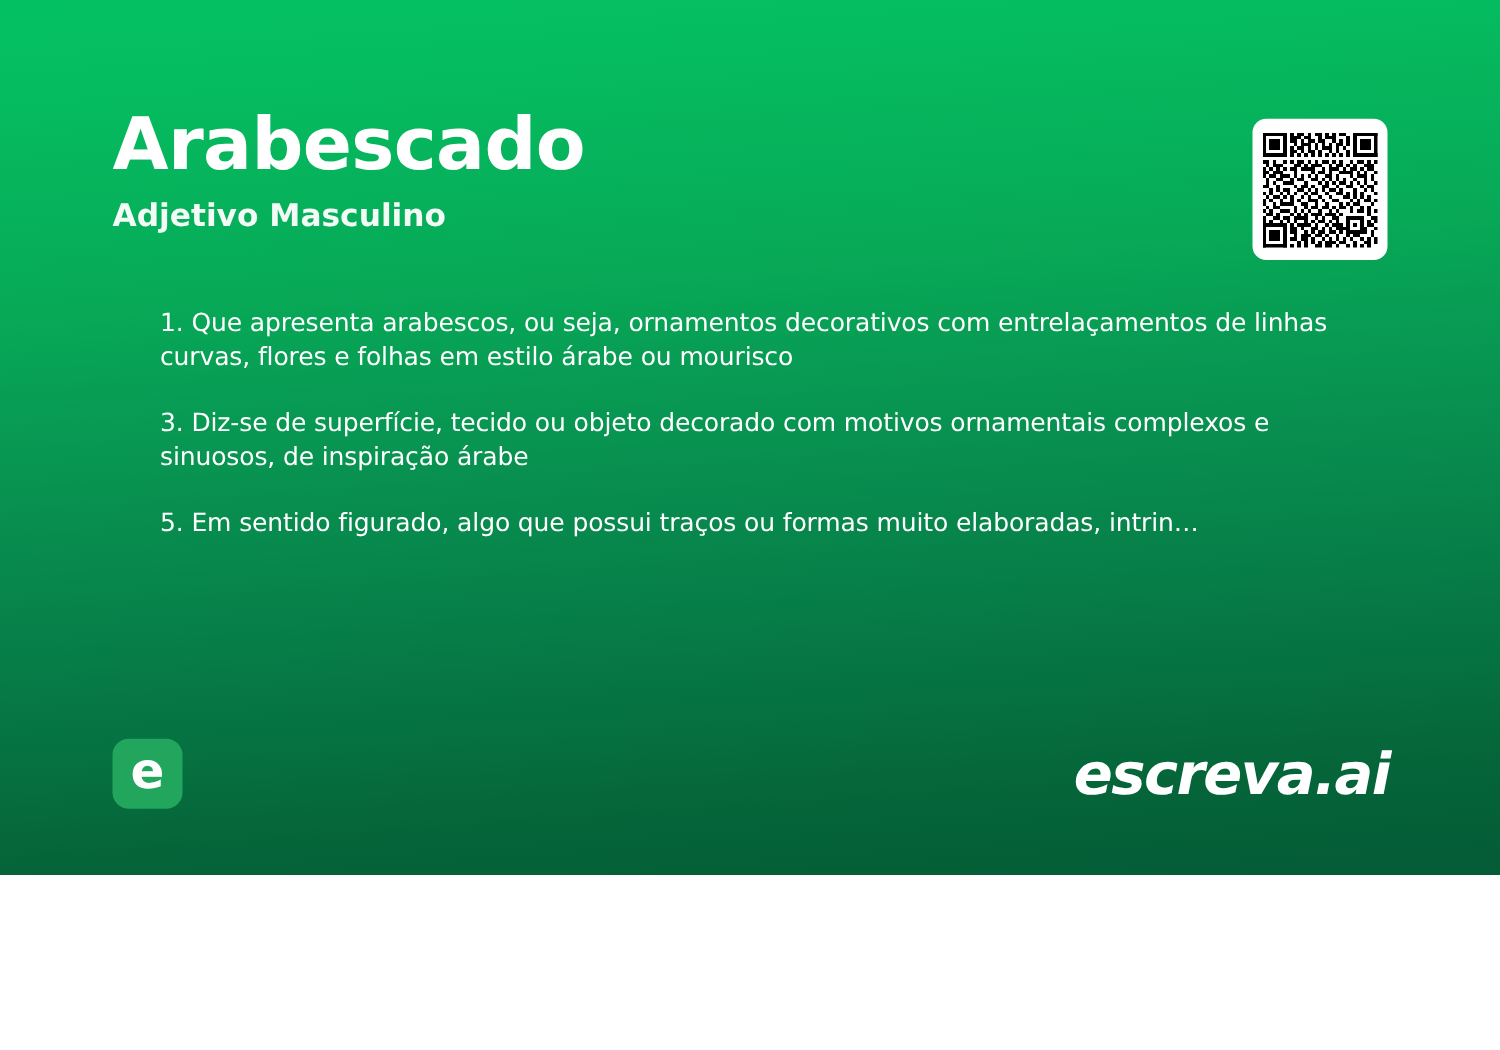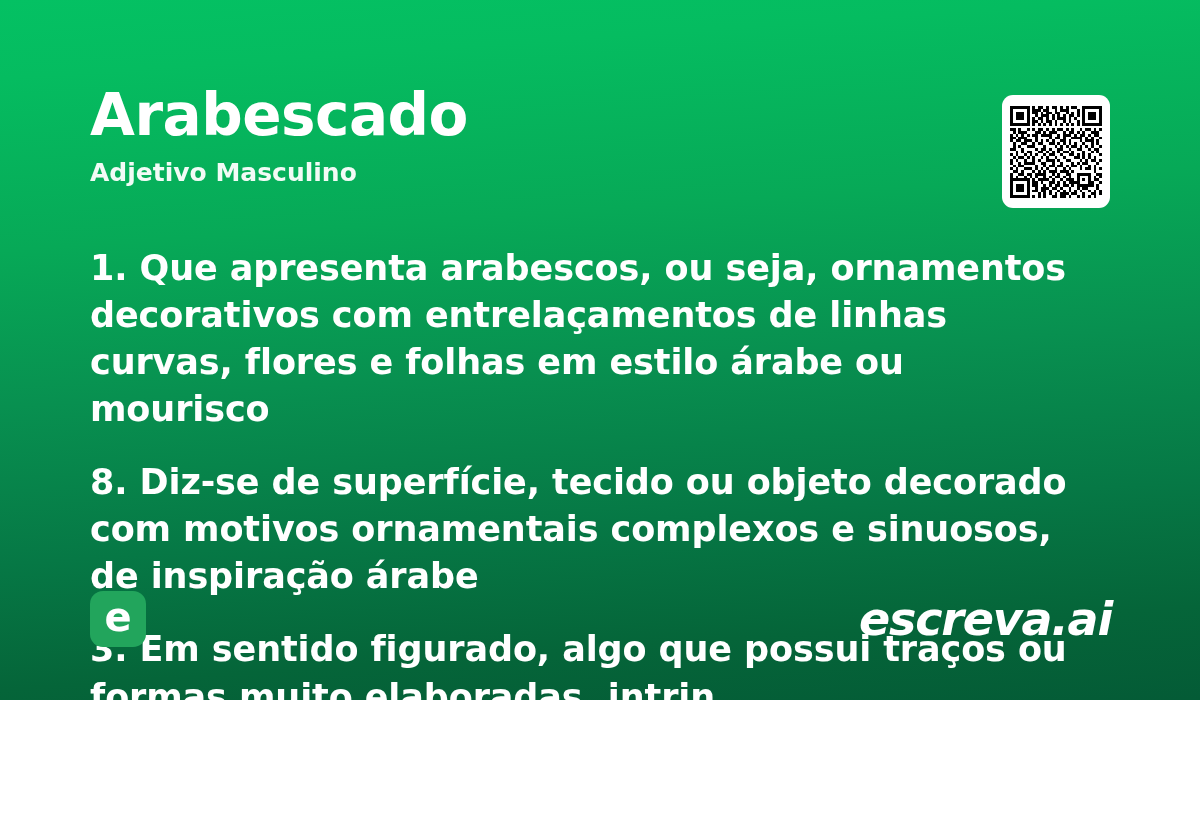--- a/index.html
+++ b/index.html
@@ -80,26 +80,27 @@
   
   .definitions {
     position: absolute;
     left: 90px;
     top: 245px;
     width: 1000px;
   }
 
   .definition {
     font-family: "DejaVu Sans", sans-serif;
-    font-size: 35px;
-    font-weight: 700;
+    font-size: 20px;
+    font-weight: 400;
     line-height: 1.345;
     color: #ffffff;
     margin-bottom: 26px;
     letter-spacing: -0.1px;
+    margin-left: 38px;
   }
 
   .definition:last-child { margin-bottom: 0; }
 
   
   .footer {
     position: absolute;
     left: 90px;
     right: 88px;
     bottom: 52px;
@@ -487,22 +488,22 @@
         <rect x="21" y="32" width="1" height="1"></rect>
           <rect x="24" y="32" width="1" height="1"></rect>
         <rect x="28" y="32" width="1" height="1"></rect>
           <rect x="30" y="32" width="1" height="1"></rect>
       </g>
     </svg>
   </div>
 
   <div class="definitions">
     <p class="definition">1. Que apresenta arabescos, ou seja, ornamentos decorativos com entrelaçamentos de linhas curvas, flores e folhas em estilo árabe ou mourisco</p>
-    <p class="definition">8. Diz-se de superfície, tecido ou objeto decorado com motivos ornamentais complexos e sinuosos, de inspiração árabe</p>
-    <p class="definition">3. Em sentido figurado, algo que possui traços ou formas muito elaboradas, intrin…</p>
+    <p class="definition">3. Diz-se de superfície, tecido ou objeto decorado com motivos ornamentais complexos e sinuosos, de inspiração árabe</p>
+    <p class="definition">5. Em sentido figurado, algo que possui traços ou formas muito elaboradas, intrin…</p>
   </div>
 
   <div class="footer">
     <div class="brand-logo">
       <span class="brand-logo-letter">e</span>
     </div>
     <div class="brand-wordmark">escreva.ai</div>
   </div>
 
 </div>

